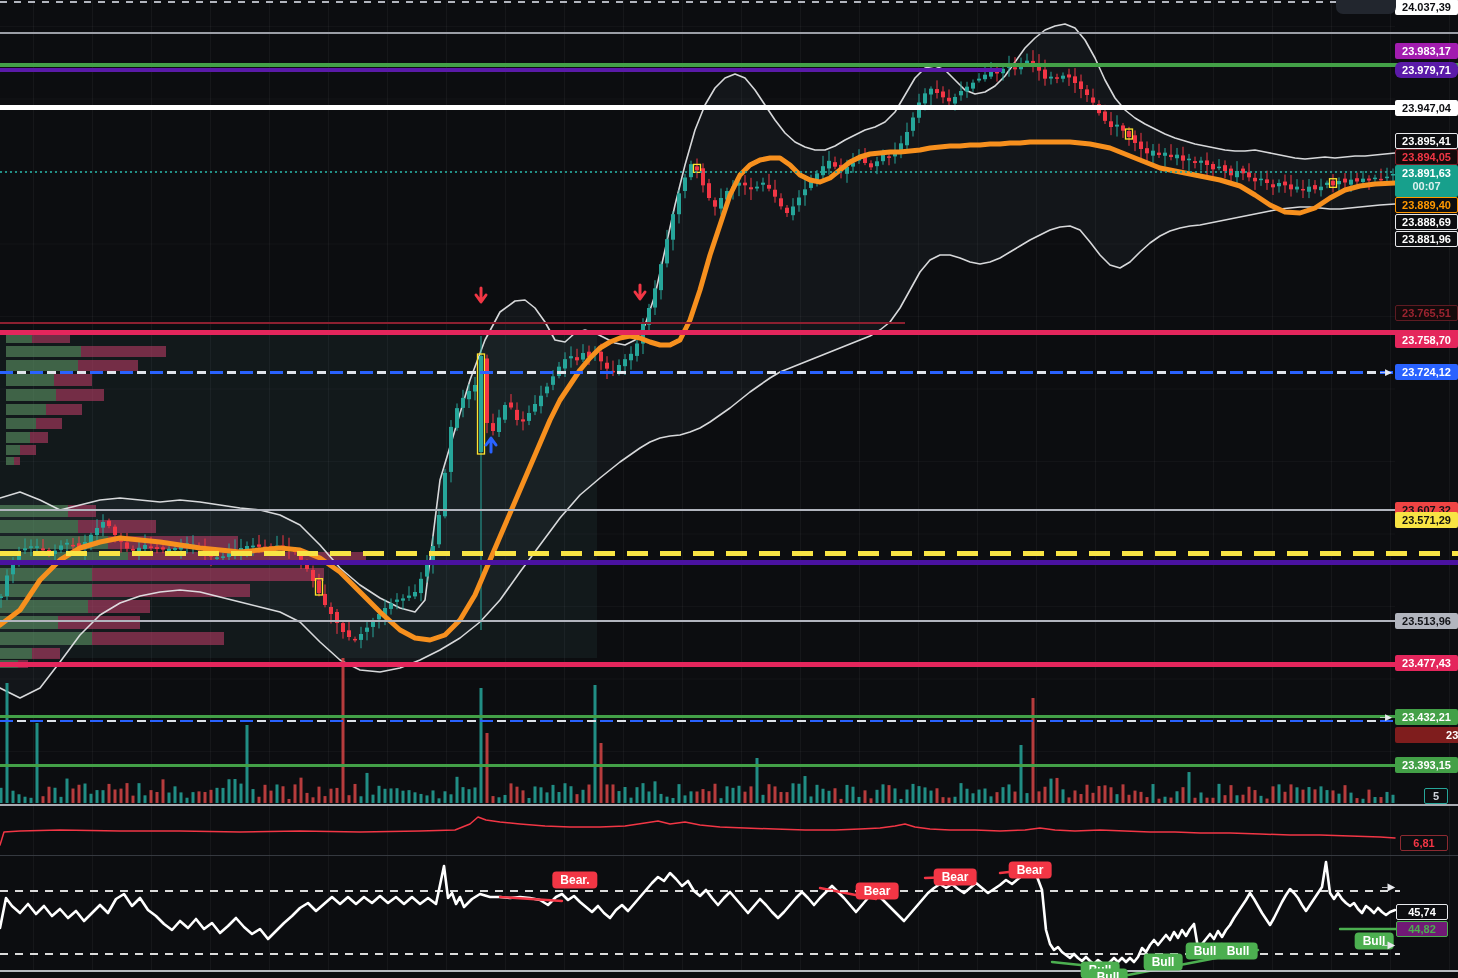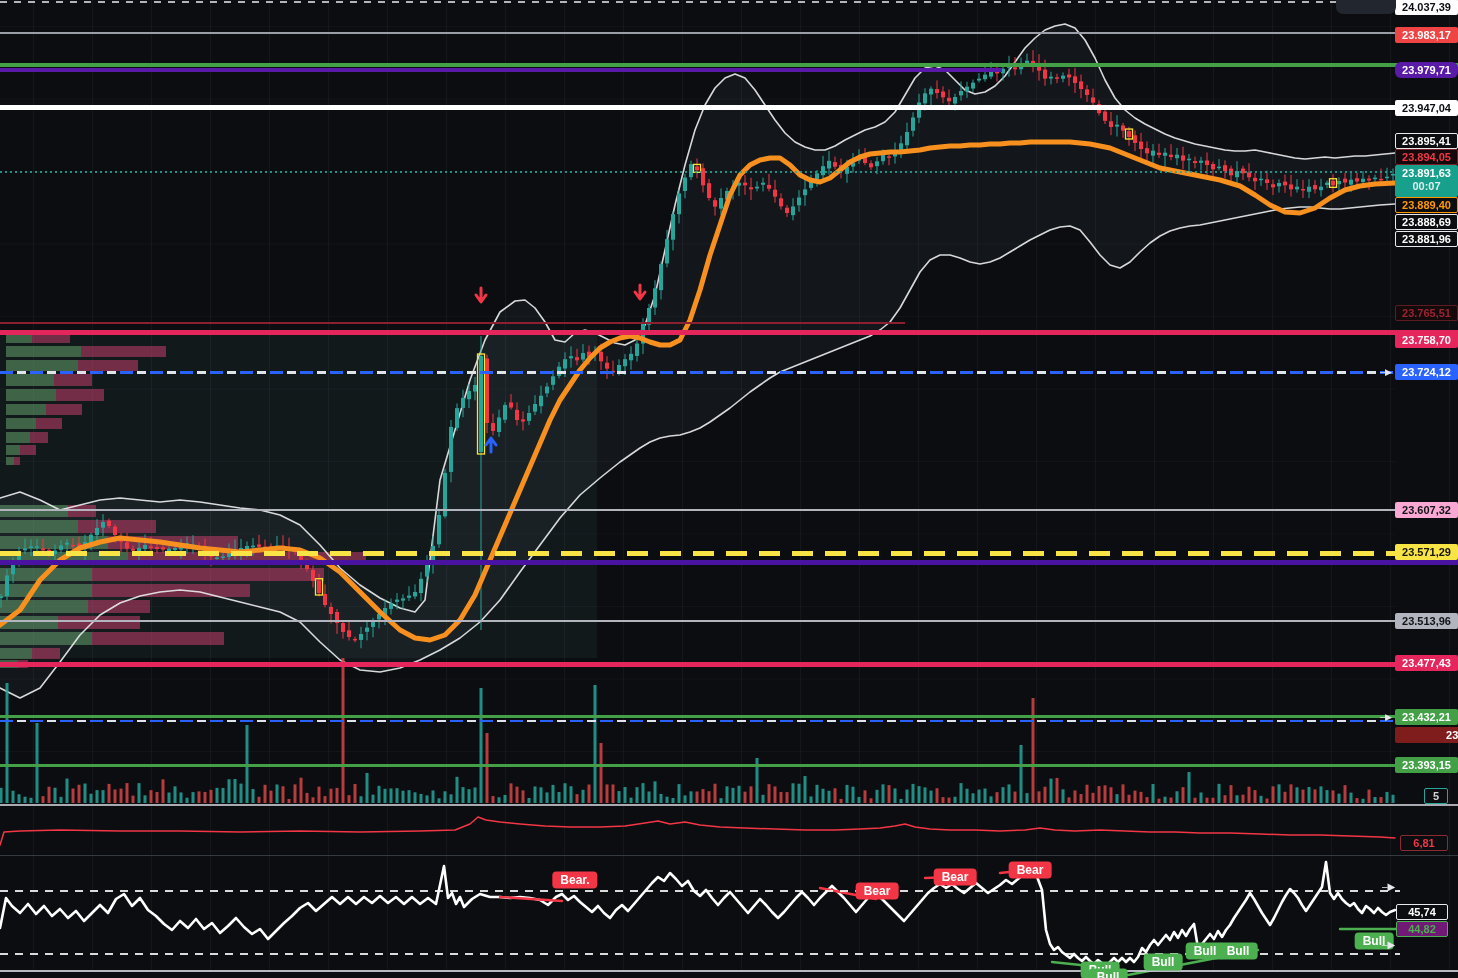--- a/index.html
+++ b/index.html
@@ -854,29 +854,29 @@
       <div class="bubble" style="left: 1030px; top: 870px; background: rgb(242, 54, 69);">Bear</div>
       <div class="bubble" style="left: 1100px; top: 970px; background: rgb(76, 175, 80);">Bull</div>
       <div class="bubble" style="left: 1108px; top: 977px; background: rgb(76, 175, 80);">Bull</div>
       <div class="bubble" style="left: 1163px; top: 962px; background: rgb(76, 175, 80);">Bull</div>
       <div class="bubble" style="left: 1205px; top: 951px; background: rgb(76, 175, 80);">Bull</div>
       <div class="bubble" style="left: 1238px; top: 951px; background: rgb(76, 175, 80);">Bull</div>
       <div class="bubble" style="left: 1374px; top: 941px; background: rgb(76, 175, 80);">Bull</div>
     </div>
   <div id="axis" class="layer">
       <div class="lbl" style="top: -1px; background: rgb(255, 255, 255); color: rgb(12, 13, 16);">24.037,39</div>
-      <div class="lbl" style="top: 27px; background: #ef4444; color: rgb(255, 255, 255);">23.983,17</div>
+      <div class="lbl" style="top: 43px; background: #a21caf; color: rgb(255, 255, 255);">23.983,17</div>
       <div class="lbl" style="top: 62px; background: rgb(90, 26, 168); color: rgb(255, 255, 255); border-radius: 6px;">23.979,71</div>
       <div class="lbl" style="top: 100px; background: rgb(255, 255, 255); color: rgb(12, 13, 16);">23.947,04</div>
       <div class="lbl" style="top: 305px; background: rgb(20, 10, 11); color: rgb(156, 36, 48); border: 1px solid rgb(94, 27, 34);">23.765,51</div>
       <div class="lbl" style="top: 332px; background: rgb(228, 38, 92); color: rgb(255, 255, 255);">23.758,70</div>
       <div class="lbl" style="top: 364px; background: rgb(41, 98, 255); color: rgb(255, 255, 255); text-align: center;">23.724,12</div>
       <div class="ptr" style="left: 1380px; top: 367px;">‒▶</div>
-      <div class="lbl" style="top: 502px; background: #f9a8d4; color: rgb(18, 19, 23);">23.607,32</div>
-      <div class="lbl" style="top: 544px; background: rgb(248, 228, 68); color: rgb(20, 21, 15);">23.571,29</div>
+      <div class="lbl" style="top: 502px; background: #ef4444; color: rgb(18, 19, 23);">23.607,32</div>
+      <div class="lbl" style="top: 512px; background: rgb(248, 228, 68); color: rgb(20, 21, 15);">23.571,29</div>
       <div class="lbl" style="top: 613px; background: rgb(178, 181, 190); color: rgb(18, 19, 23);">23.513,96</div>
       <div class="lbl" style="top: 655px; background: rgb(228, 38, 92); color: rgb(255, 255, 255);">23.477,43</div>
       <div class="lbl" style="top: 709px; background: rgb(67, 160, 71); color: rgb(255, 255, 255);">23.432,21</div>
       <div class="ptr" style="left: 1380px; top: 712px;">‒▶</div>
       <div class="lbl" style="top: 727px; background: #7f1d1d; color: rgb(255, 255, 255); padding-left: 44px;">23.430,28</div>
       <div class="lbl" style="top: 757px; background: rgb(67, 160, 71); color: rgb(255, 255, 255);">23.393,15</div>
       <div class="lbl" style="top: 133px; background: rgb(12, 13, 16); color: rgb(255, 255, 255); border: 1px solid rgb(232, 233, 237);">23.895,41</div>
       <div class="lbl" style="top: 149px; background: rgb(20, 10, 11); color: rgb(242, 54, 69); border: 1px solid rgb(122, 32, 41);">23.894,05</div>
       <div class="lbl" style="top: 165px; background: rgb(23, 160, 140); color: rgb(255, 255, 255); height: 30px;">23.891,63<span class="sub">00:07</span></div>
       <div class="lbl" style="top: 197px; background: rgb(12, 13, 16); color: rgb(255, 152, 0); border: 1px solid rgb(255, 152, 0);">23.889,40</div>

